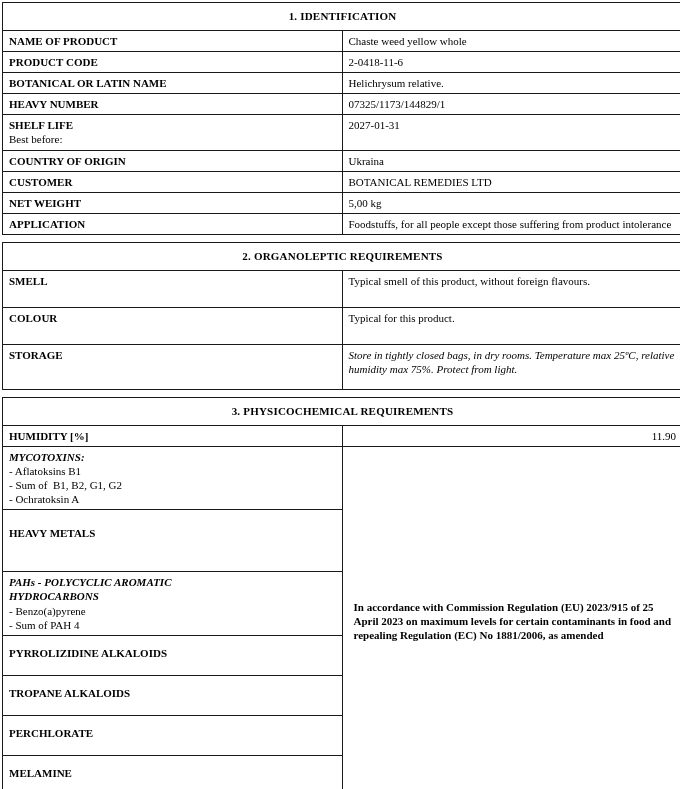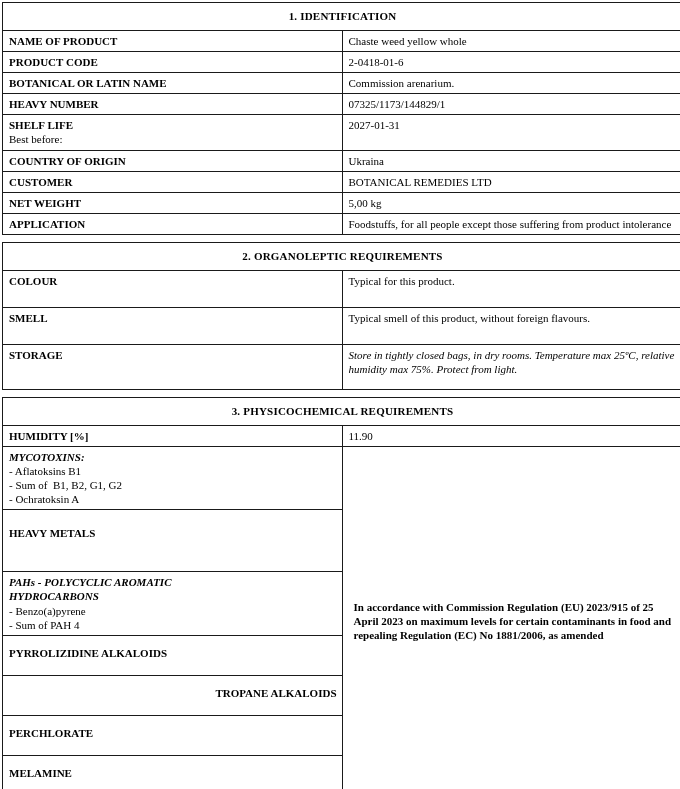--- a/index.html
+++ b/index.html
@@ -65,43 +65,43 @@
   .list-line {
     display: block;
     font-weight: normal;
     white-space: pre;
   }
   .strong-line {
     display: block;
     font-weight: bold;
     font-style: italic;
   }
-  .humid-val { font-weight: normal; }
+  .humid-val { font-weight: normal; text-align: right; }
 </style>
 </head>
 <body>
 
 <div class="page">
 
   <table class="spec">
     <tbody>
         <tr>
       <td colspan="2" class="sect-title">1. IDENTIFICATION</td>
     </tr>
     <tr>
       <td class="lbl">NAME OF PRODUCT</td>
       <td class="val">Chaste weed yellow whole</td>
     </tr>
     <tr>
       <td class="lbl">PRODUCT CODE</td>
-      <td class="val">2-0418-01-6</td>
+      <td class="val">2-0418-11-6</td>
     </tr>
     <tr>
       <td class="lbl">BOTANICAL OR LATIN NAME</td>
-      <td class="val">Commission arenarium.</td>
+      <td class="val">Helichrysum relative.</td>
     </tr>
     <tr>
       <td class="lbl">HEAVY NUMBER</td>
       <td class="val">07325/1173/144829/1</td>
     </tr>
     <tr>
       <td class="lbl">
         <span>SHELF LIFE</span>
         <span class="line2" style="display:block;font-weight:normal;">Best before:</span>
       </td>
@@ -125,26 +125,26 @@
     </tr>
   </tbody>
     </table>
 
   <table class="spec">
     <tbody>
         <tr>
       <td colspan="2" class="sect-title">2. ORGANOLEPTIC  REQUIREMENTS</td>
     </tr>
     <tr>
+      <td class="lbl pad-mid">SMELL</td>
+      <td class="val pad-mid">Typical smell of this product, without foreign flavours.</td>
+    </tr>
+    <tr>
       <td class="lbl pad-mid">COLOUR</td>
       <td class="val pad-mid">Typical for this product.</td>
-    </tr>
-    <tr>
-      <td class="lbl pad-mid">SMELL</td>
-      <td class="val pad-mid">Typical smell of this product, without foreign flavours.</td>
     </tr>
     <tr>
       <td class="lbl" style="height:38px;margin-top:36px;">STORAGE</td>
       <td class="val" style="height:38px;font-style:italic;">Store in tightly closed bags, in dry rooms. Temperature max 25ºC, relative humidity max 75%. Protect from light.</td>
     </tr>
   </tbody>
     </table>
 
   <table class="spec">
     <tbody>
@@ -177,21 +177,21 @@
         <span class="strong-line">HYDROCARBONS</span>
         <span class="list-line">- Benzo(a)pyrene</span>
         <span class="list-line">- Sum of PAH 4</span>
       </td>
     </tr>
 
     <tr>
       <td class="lbl" style="height:26px;padding-top:10px;">PYRROLIZIDINE ALKALOIDS</td>
     </tr>
     <tr>
-      <td class="lbl" style="height:26px;padding-top:10px;text-align:right;">TROPANE ALKALOIDS</td>
+      <td class="lbl" style="height:26px;padding-top:10px;">TROPANE ALKALOIDS</td>
     </tr>
     <tr>
       <td class="lbl" style="height:26px;padding-top:10px;margin-left:28px;">PERCHLORATE</td>
     </tr>
     <tr>
       <td class="lbl" style="height:26px;padding-top:10px;">MELAMINE</td>
     </tr>
 
   </tbody>
     </table>

